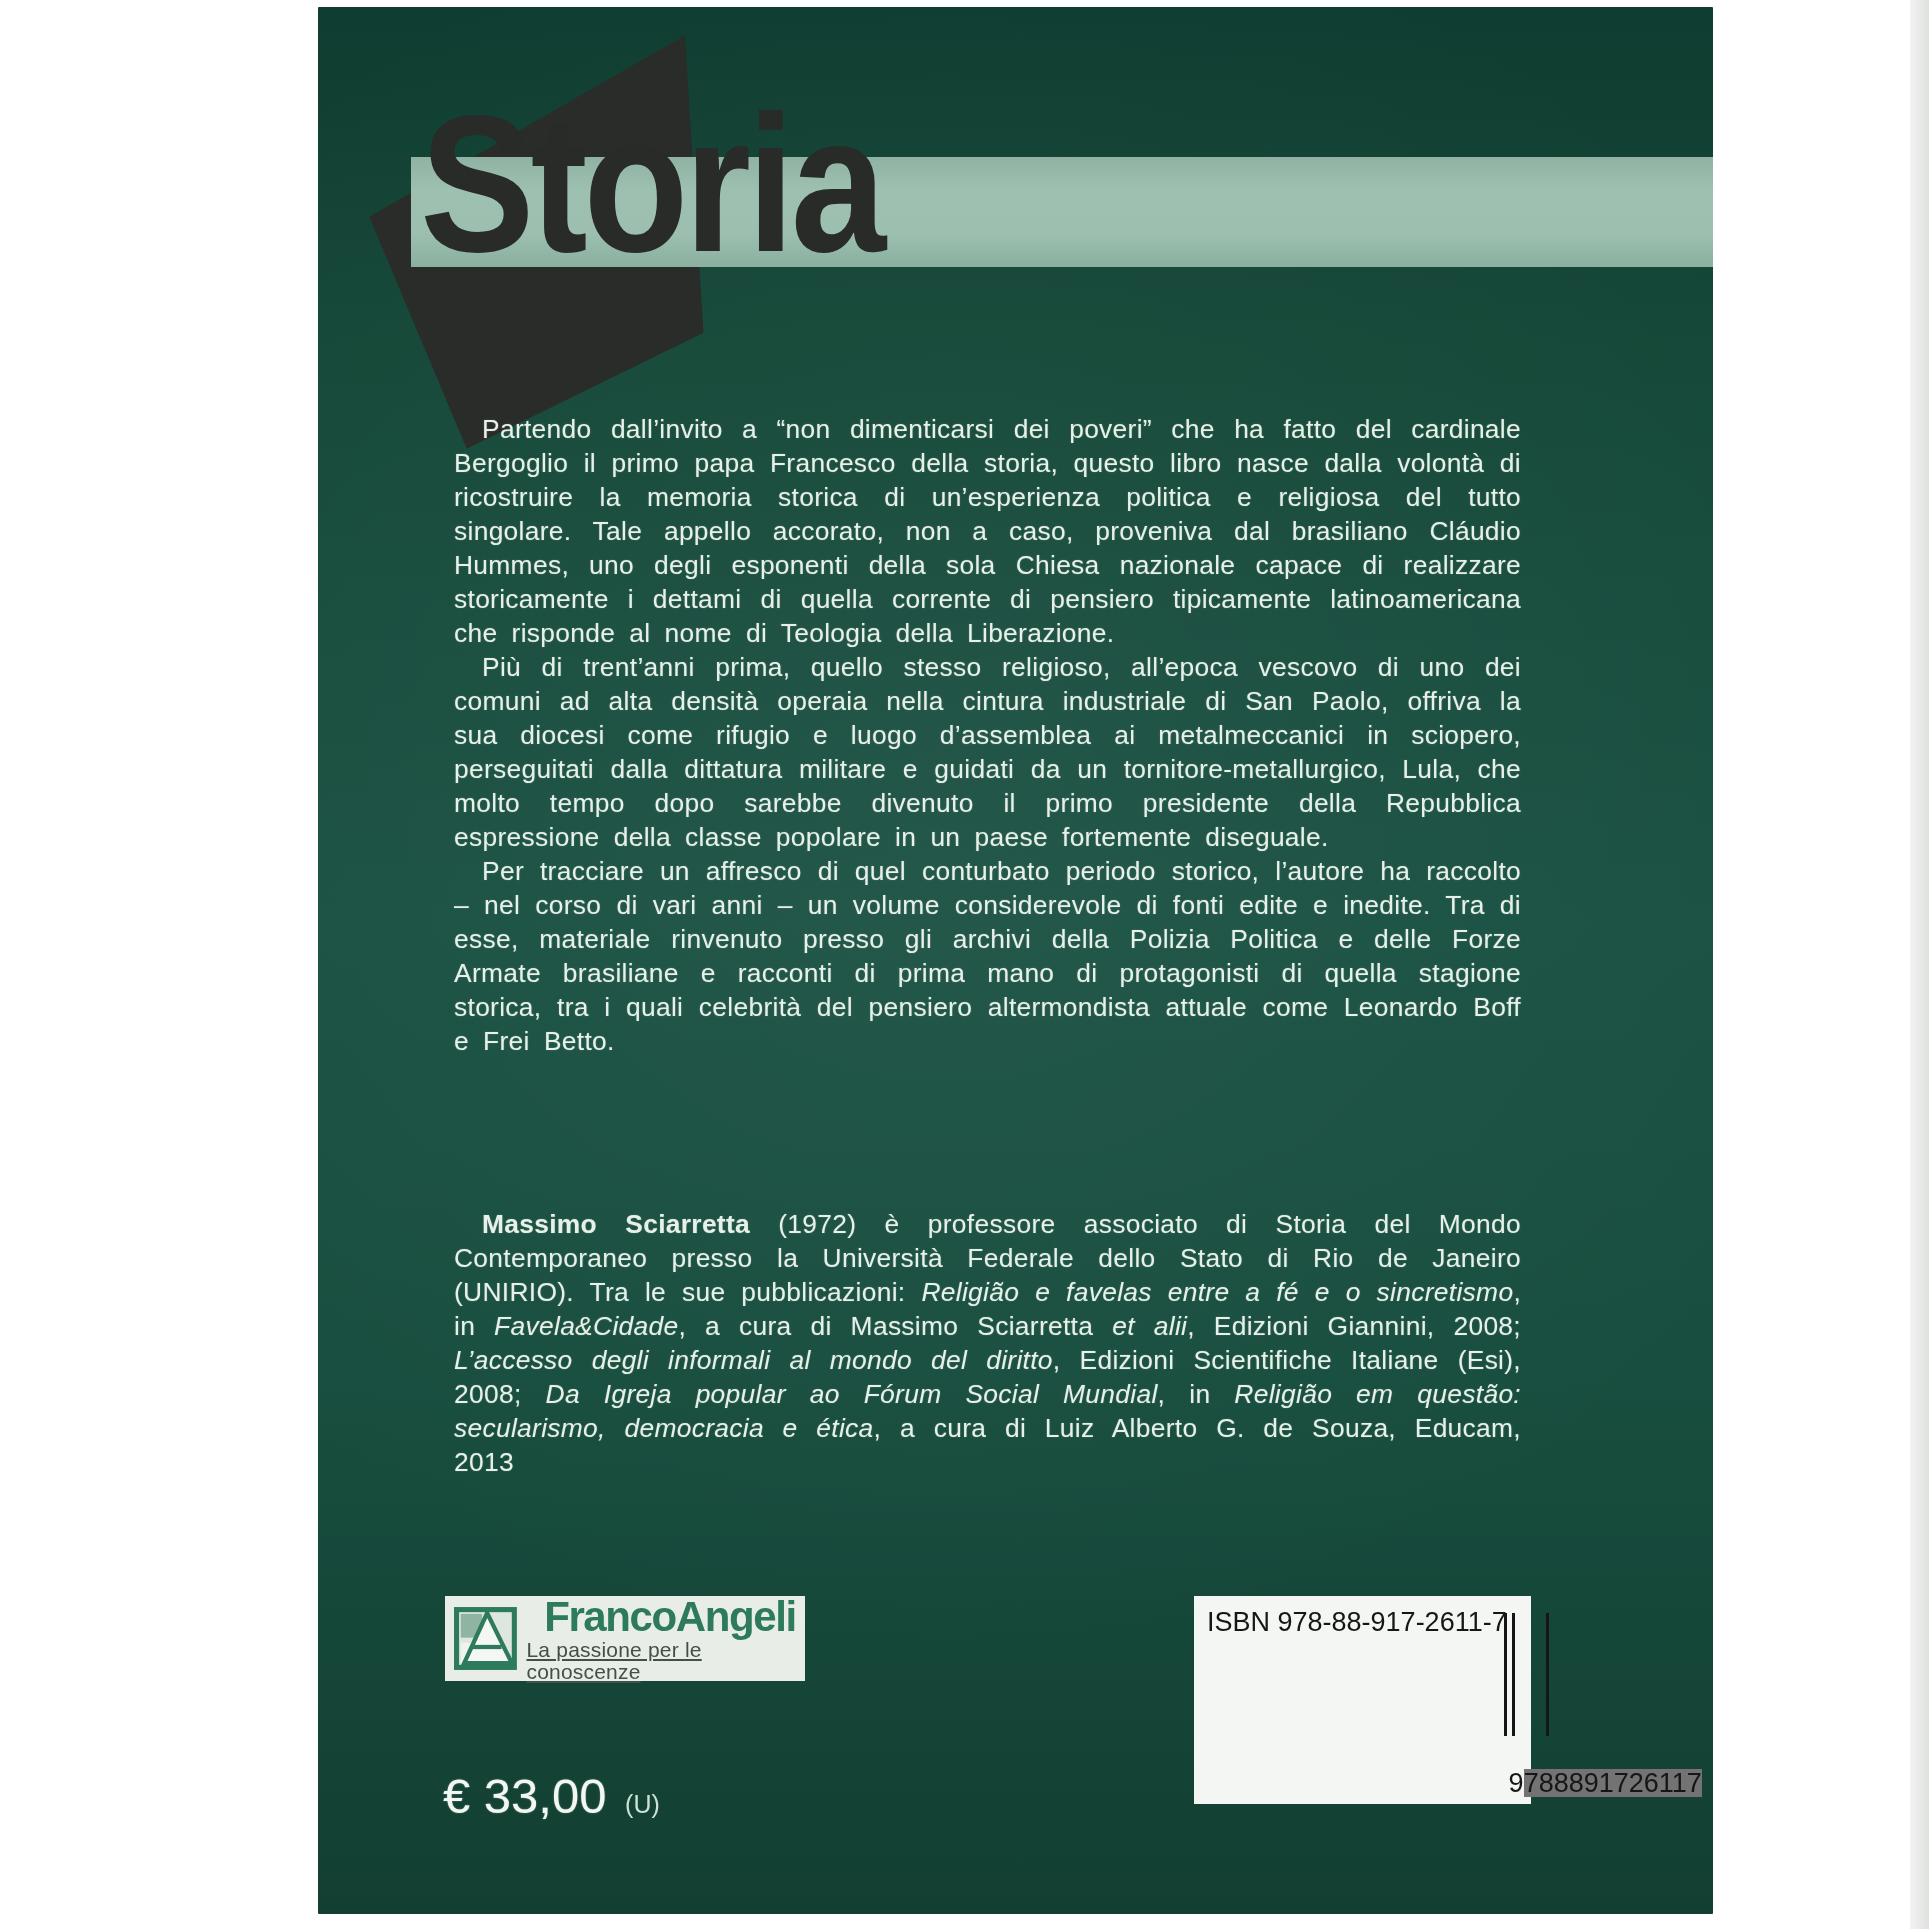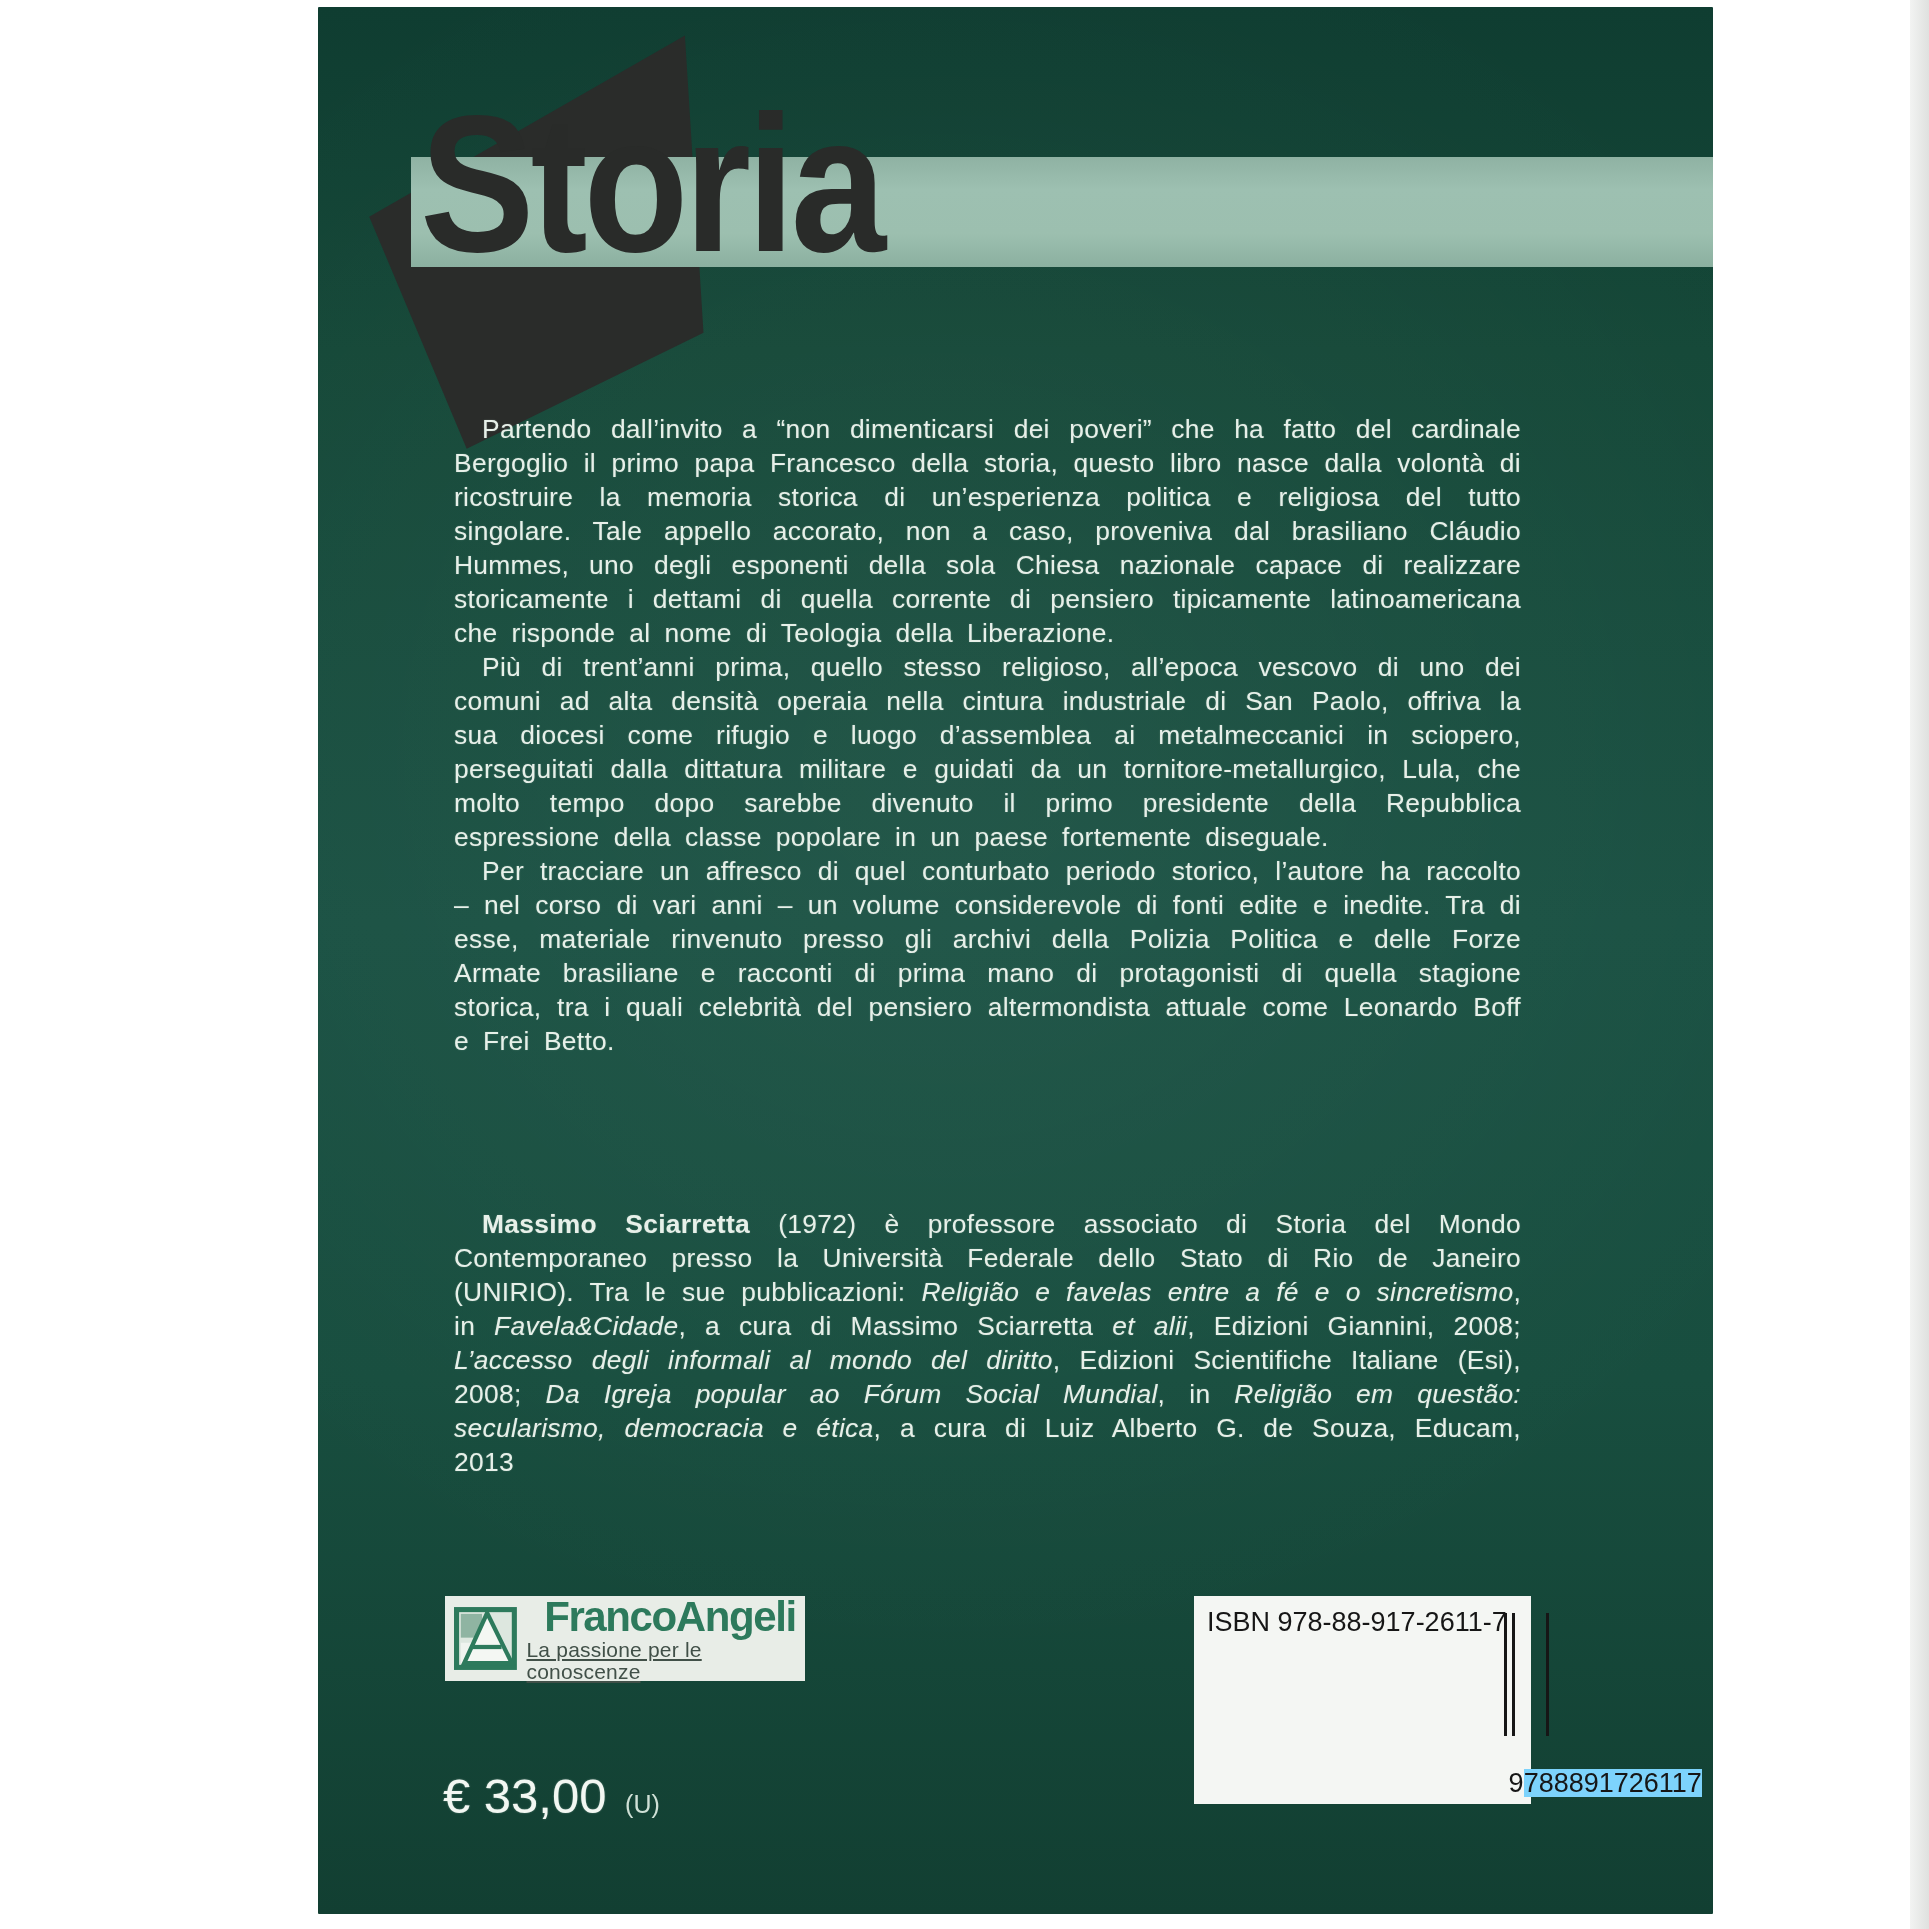--- a/index.html
+++ b/index.html
@@ -81,21 +81,21 @@
   }
   .guard{position:absolute;top:0;width:2.8px;height:123px;background:#161616;}
   .guard.g-left{left:39px;}
   .guard.g-mid{left:50%;}
   .guard.g-right{right:11px;}
   .barcode-digits{
     position:absolute;left:0;right:0;bottom:0;display:flex;align-items:baseline;
     color:#161616;font-size:27px;line-height:28px;
   }
   .bd-left{width:39px;text-align:left;padding-left:1.9px;}
-  .bd-g1,.bd-g2{flex:1;text-align:center;background:#7dd3fc;}
+  .bd-g1,.bd-g2{flex:1;text-align:center;background:#737373;}
 </style>
 </head>
 <body>
 
 <div class="stage">
 
   <div class="cover">
 
     <svg class="banner-svg" viewBox="0 0 420 490" aria-hidden="true">
       <polygon points="25,215 365,20 385,340 130,465" fill="#2a2c2a"></polygon>

